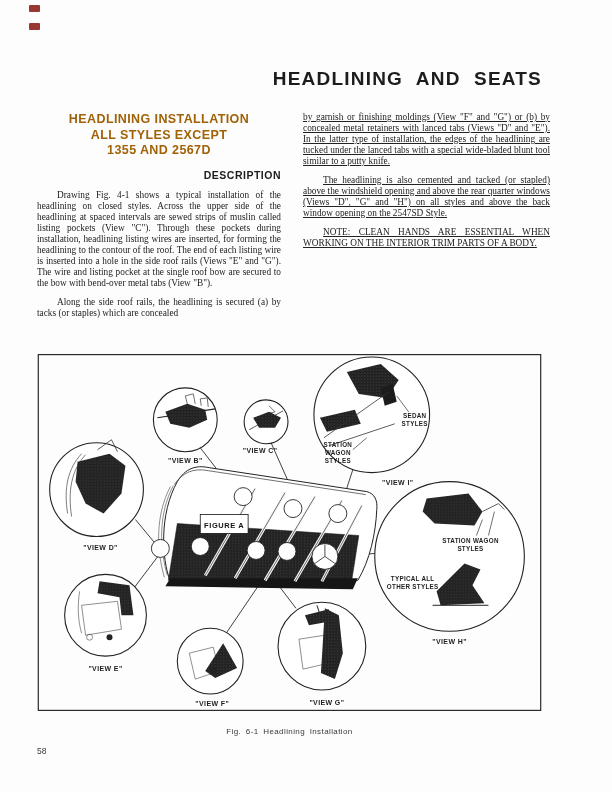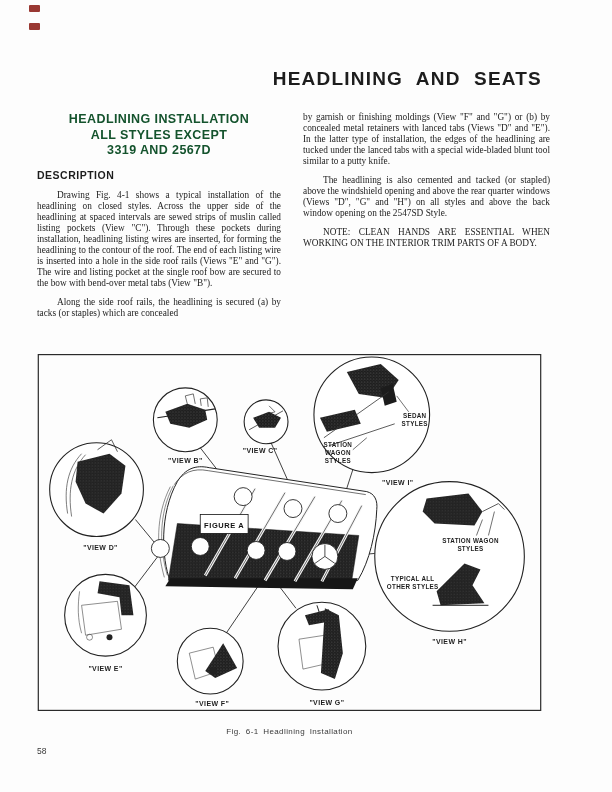--- a/index.html
+++ b/index.html
@@ -4,25 +4,25 @@
 <style>
   html,body{margin:0;padding:0;background:#ffffff;}
   .page{position:relative;width:612px;height:792px;background:#fdfdfd;overflow:hidden;
         font-family:"Liberation Serif",serif;color:#222;}
   .red-mark{position:absolute;left:29px;width:11px;height:7px;background:#993832;border-radius:1px;}
   .page-title{position:absolute;top:68px;left:37px;width:505px;text-align:right;
         font-family:"Liberation Sans",sans-serif;font-weight:bold;font-size:19px;
         letter-spacing:1.2px;word-spacing:7px;color:#1d1d1d;}
   .columns{position:absolute;top:112px;left:37px;width:513px;display:flex;}
   .col-left{width:244px;margin-right:22px;}
-  .col-right{width:247px;}
+  .col-right{width:247px;text-decoration:underline;}
   .sec-heading{font-family:"Liberation Sans",sans-serif;font-weight:bold;font-size:12.5px;
-        line-height:15.5px;text-align:center;letter-spacing:.4px;color:#14532d;margin:0 0 0 0;}
+        line-height:15.5px;text-align:center;letter-spacing:.4px;color:#a16207;margin:0 0 0 0;}
   .sub-heading{font-family:"Liberation Sans",sans-serif;font-weight:bold;font-size:10.5px;
-        text-align:left;letter-spacing:.5px;color:#1d1d1d;margin:10px 0 9px 0;}
+        text-align:right;letter-spacing:.5px;color:#1d1d1d;margin:10px 0 9px 0;}
   .body-par{font-size:9.3px;line-height:11px;text-align:justify;margin:0 0 8px 0;
         text-indent:20px;}
   .body-par.no-indent{text-indent:0;}
   .figure-wrap{position:absolute;top:354px;left:37px;width:505px;height:357px;}
   .figure-caption{position:absolute;top:727px;left:37px;width:505px;text-align:center;
         font-family:"Liberation Sans",sans-serif;font-size:8px;letter-spacing:.4px;
         word-spacing:2px;color:#3a3a3a;}
   .page-number{position:absolute;top:746px;left:37px;width:505px;
         font-family:"Liberation Sans",sans-serif;font-size:8.5px;color:#3a3a3a;}
   svg .vlabel{font-family:"Liberation Sans",sans-serif;font-weight:bold;font-size:7px;
@@ -40,21 +40,21 @@
   <div class="red-mark" style="top:5px;"></div>
   <div class="red-mark" style="top:23px;"></div>
 
   <div class="page-title">HEADLINING AND SEATS</div>
 
   <div class="columns">
     <div class="col-left">
       <div class="sec-heading">
         <div>HEADLINING INSTALLATION</div>
         <div>ALL STYLES EXCEPT</div>
-        <div>3319 AND 2567D</div>
+        <div>1355 AND 2567D</div>
       </div>
       <div class="sub-heading">DESCRIPTION</div>
       <p class="body-par">Drawing Fig. 4-1 shows a typical installation of the headlining on closed styles.  Across the upper side of the headlining at spaced intervals are sewed strips of muslin called listing pockets (View "C"). Through these pockets during installation, headlining listing wires are inserted, for forming the headlining to the contour of the roof.  The end of each listing wire is inserted into a hole in the side roof rails (Views "E" and "G").  The wire and listing pocket at the single roof bow are secured to the bow with bend-over metal tabs (View "B").</p>
       <p class="body-par">Along the side roof rails, the headlining is secured (a) by tacks (or staples) which are concealed</p>
     </div>
     <div class="col-right">
       <p class="body-par no-indent">by garnish or finishing moldings (View "F" and "G") or (b) by concealed metal retainers with lanced tabs (Views "D" and "E").  In the latter type of installation, the edges of the headlining are tucked under the lanced tabs with a special wide-bladed blunt tool similar to a putty knife.</p>
       <p class="body-par">The headlining is also cemented and tacked (or stapled) above the windshield opening and above the rear quarter windows (Views "D", "G" and "H") on all styles and above the back window opening on the 2547SD Style.</p>
       <p class="body-par">NOTE:  CLEAN HANDS ARE ESSENTIAL WHEN WORKING ON THE INTERIOR TRIM PARTS OF A BODY.</p>
     </div>

